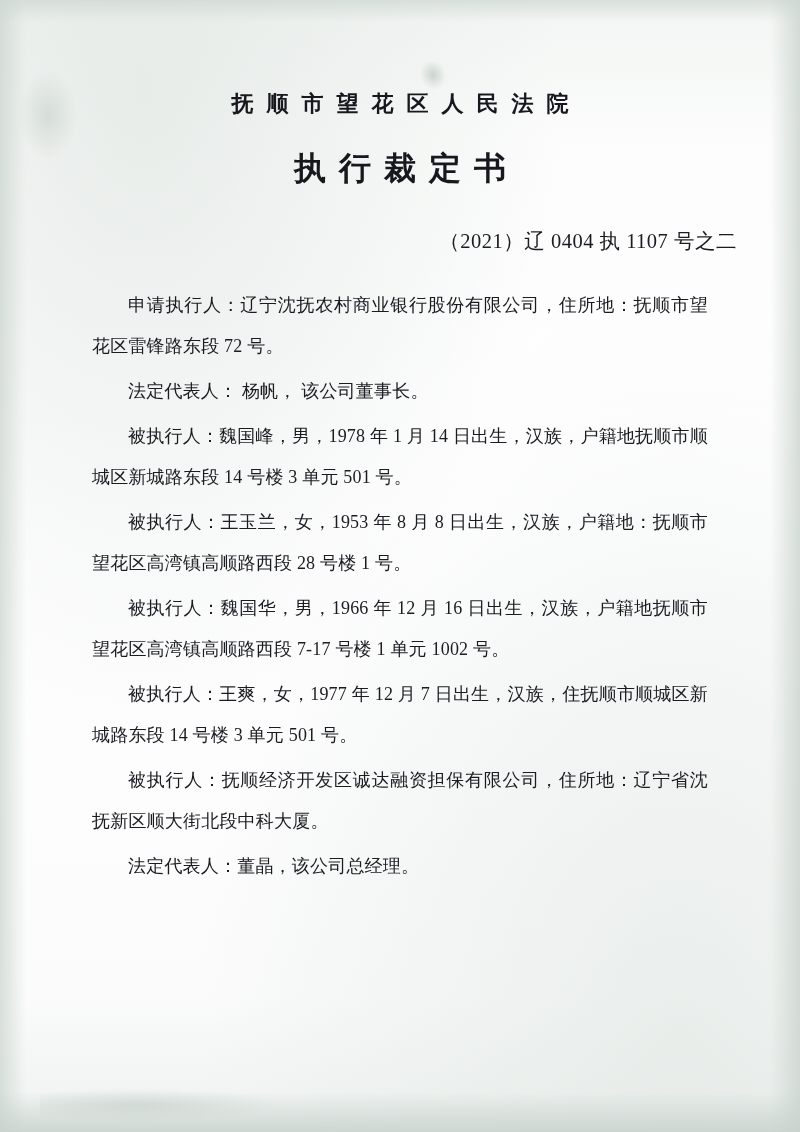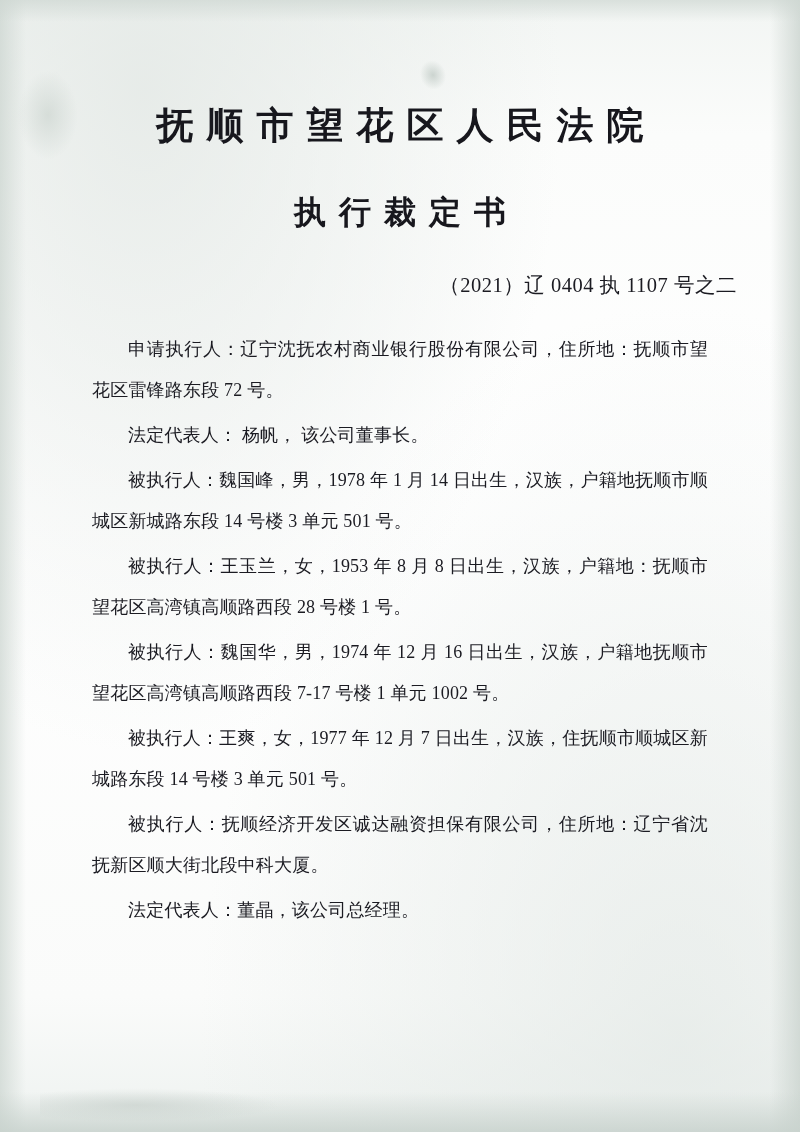--- a/index.html
+++ b/index.html
@@ -73,26 +73,26 @@
   .content {
     position: absolute;
     left: 0; top: 0;
     width: 800px;
     height: 1132px;
     padding: 0;
     box-sizing: border-box;
   }
 
   .doc-title {
-    margin: 12px;
+    margin: 0;
     padding-top: 89px;
     text-align: center;
     font-family: "DejaVu Serif", "Liberation Serif", serif;
     font-weight: 700;
-    font-size: 37px;
+    font-size: 22px;
     letter-spacing: 13px;
     text-indent: 13px;
     color: #17171d;
   }
   .doc-subtitle {
     margin: 0;
     padding-top: 28px;
     text-align: center;
     font-family: "DejaVu Serif", "Liberation Serif", serif;
     font-weight: 700;
@@ -145,19 +145,19 @@
   <div class="content">
     <h1 class="doc-title">抚顺市望花区人民法院</h1>
     <h2 class="doc-subtitle">执行裁定书</h2>
     <div class="case-number">（2021）辽 0404 执 1107 号之二</div>
 
     <div class="body-block">
       <p class="para">申请执行人：辽宁沈抚农村商业银行股份有限公司，住所地：抚顺市望花区雷锋路东段 72 号。</p>
       <p class="para">法定代表人： 杨帆， 该公司董事长。</p>
       <p class="para">被执行人：魏国峰，男，1978 年 1 月 14 日出生，汉族，户籍地抚顺市顺城区新城路东段 14 号楼 3 单元 501 号。</p>
       <p class="para">被执行人：王玉兰，女，1953 年 8 月 8 日出生，汉族，户籍地：抚顺市望花区高湾镇高顺路西段 28 号楼 1 号。</p>
-      <p class="para">被执行人：魏国华，男，1974 年 12 月 16 日出生，汉族，户籍地抚顺市望花区高湾镇高顺路西段 7-17 号楼 1 单元 1002 号。</p>
+      <p class="para">被执行人：魏国华，男，1966 年 12 月 16 日出生，汉族，户籍地抚顺市望花区高湾镇高顺路西段 7-17 号楼 1 单元 1002 号。</p>
       <p class="para">被执行人：王爽，女，1977 年 12 月 7 日出生，汉族，住抚顺市顺城区新城路东段 14 号楼 3 单元 501 号。</p>
       <p class="para">被执行人：抚顺经济开发区诚达融资担保有限公司，住所地：辽宁省沈抚新区顺大街北段中科大厦。</p>
       <p class="para">法定代表人：董晶，该公司总经理。</p>
     </div>
   </div>
 </div>
 
 </body></html>

